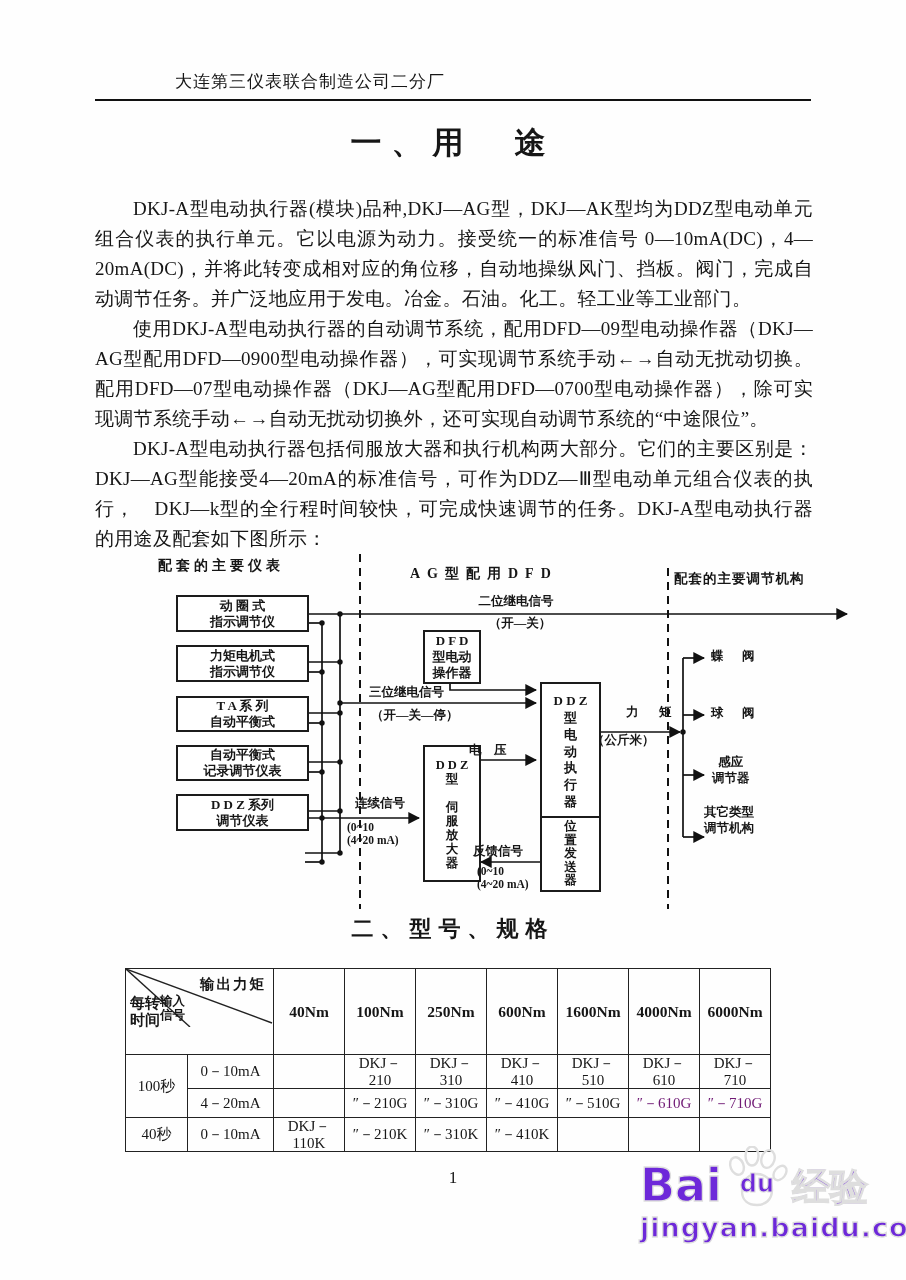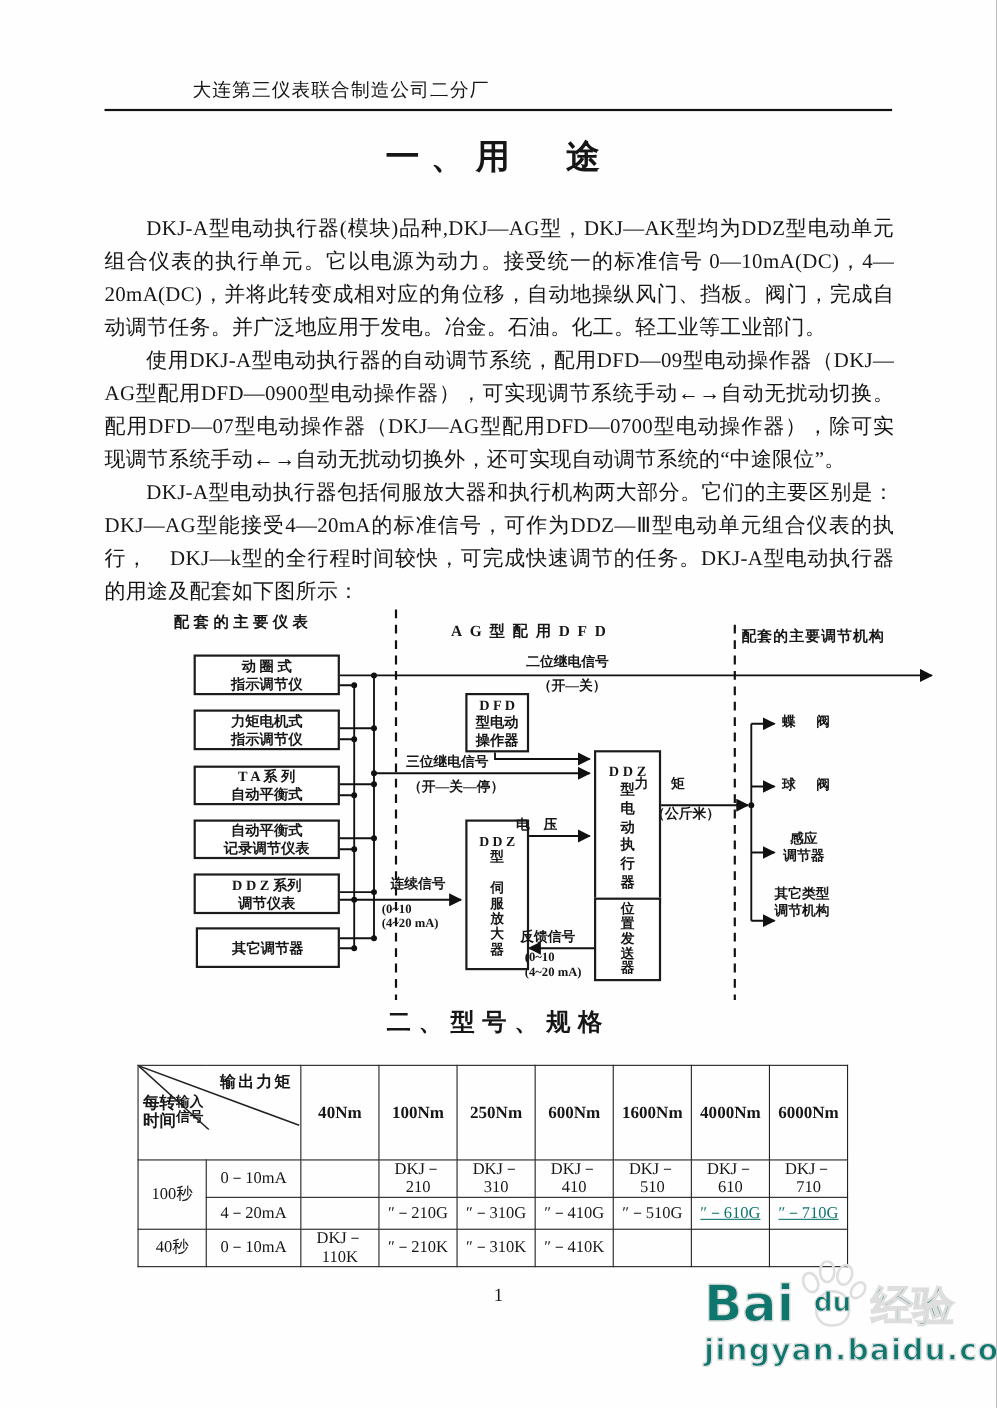--- a/index.html
+++ b/index.html
@@ -38,27 +38,27 @@
   .spec{position:absolute;left:125px;top:968px;border-collapse:collapse;table-layout:fixed;
         font-family:"Liberation Serif",serif;}
   .spec th,.spec td{border:1.6px solid #222;padding:0;text-align:center;vertical-align:middle;
         font-size:15px;white-space:pre-line;line-height:1.1;}
   .spec th{font-weight:bold;font-size:15.5px;}
   .corner{position:relative;}
   .corner svg{position:absolute;left:0;top:0;}
   .ct{position:absolute;right:7px;top:8px;font-size:14.5px;font-weight:bold;letter-spacing:2px;}
   .cm{position:absolute;left:34px;top:26px;font-size:12.5px;font-weight:bold;line-height:1.1;text-align:left;}
   .cb{position:absolute;left:4px;top:26px;font-size:15px;font-weight:bold;line-height:1.1;text-align:left;}
-  .dim{font-size:13px;color:#0f766e;text-decoration:underline;}
+  .dim{font-size:13px;color:#701a75;}
 
   
   .pagenum{position:absolute;left:95px;top:1168px;width:716px;text-align:center;font-size:17px;}
 
   
-  .wm{position:absolute;left:640px;top:1146px;width:240px;color:#0f766e;
+  .wm{position:absolute;left:640px;top:1146px;width:240px;color:#6d28d9;
       font-family:"DejaVu Sans",sans-serif;font-weight:bold;
       -webkit-text-stroke:1.3px #dedede;}
   .wm-row{display:flex;align-items:flex-end;}
   .wm-bai{font-size:46px;line-height:1;}
   .wm-paw{position:relative;width:66px;height:62px;margin:0 2px;}
   .wm-du{position:absolute;left:50%;top:62%;transform:translate(-50%,-50%);
          font-size:24px;-webkit-text-stroke:1.1px #dedede;}
   .wm-cn{font-size:38px;line-height:1.05;}
   .wm-url{font-size:27px;letter-spacing:1px;margin-top:4px;}
 </style>
@@ -149,21 +149,20 @@
     <div class="dbox" style="left:21px;top:43px;width:129px;height:33px;">动 圈 式
 指示调节仪</div>
     <div class="dbox" style="left:21px;top:93px;width:129px;height:33px;">力矩电机式
 指示调节仪</div>
     <div class="dbox" style="left:21px;top:144px;width:129px;height:32px;">T A 系 列
 自动平衡式</div>
     <div class="dbox" style="left:21px;top:193px;width:129px;height:32px;">自动平衡式
 记录调节仪表</div>
     <div class="dbox" style="left:21px;top:242px;width:129px;height:33px;">D D Z 系列
 调节仪表</div>
-    <div class="dbox" style="left:23px;top:291px;width:127px;height:33px;">其它调节器</div>
 
     <div class="dbox" style="left:268px;top:78px;width:54px;height:50px;line-height:1.25;">D F D
 型电动
 操作器</div>
     <div class="dbox vbox" style="left:268px;top:193px;width:54px;height:133px;">D D Z
 型
 
 伺
 服
 放
@@ -186,21 +185,21 @@
     <div class="dlabel" style="left:318px;top:64px;width:94px;text-align:center;">（开—关）</div>
     <div class="dlabel" style="left:214px;top:133px;">三位继电信号</div>
     <div class="dlabel" style="left:216px;top:156px;">（开—关—停）</div>
     <div class="dlabel" style="left:200px;top:244px;">连续信号</div>
     <div class="dlabel small" style="left:192px;top:269px;">(0~10
 (4~20 mA)</div>
     <div class="dlabel" style="left:314px;top:191px;">电　压</div>
     <div class="dlabel" style="left:318px;top:292px;">反馈信号</div>
     <div class="dlabel small" style="left:322px;top:313px;">(0~10
 (4~20 mA)</div>
-    <div class="dlabel" style="left:422px;top:153px;letter-spacing:4px;">力　矩</div>
+    <div class="dlabel" style="left:471px;top:153px;letter-spacing:4px;">力　矩</div>
     <div class="dlabel" style="left:437px;top:181px;">（公斤米）</div>
 
     <div class="dlabel" style="left:556px;top:97px;letter-spacing:3px;">蝶　阀</div>
     <div class="dlabel" style="left:556px;top:154px;letter-spacing:3px;">球　阀</div>
     <div class="dlabel" style="left:557px;top:203px;text-align:center;">感应
 调节器</div>
     <div class="dlabel" style="left:549px;top:253px;text-align:center;">其它类型
 调节机构</div>
   </div>
 

